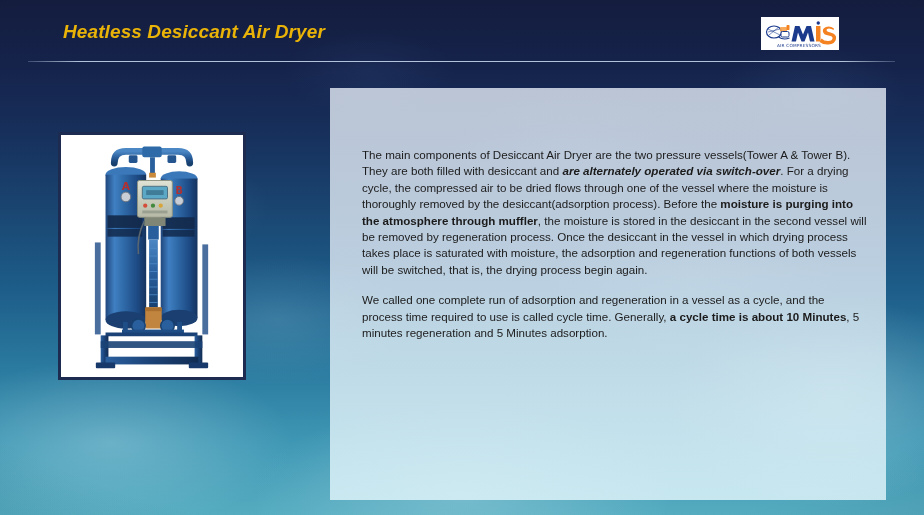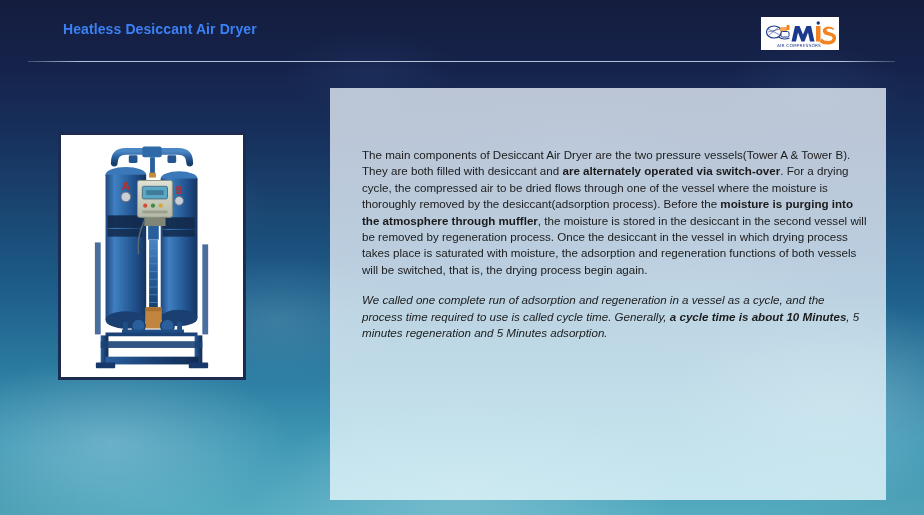--- a/index.html
+++ b/index.html
@@ -59,25 +59,26 @@
 
   
   .header-band {
     position: absolute;
     left: 0; top: 0;
     width: 924px; height: 62px;
   }
   .slide-title {
     position: absolute;
     left: 63px; top: 21px;
-    font-size: 14px;
+    font-size: 19px;
     font-weight: bold;
-    color: #3b82f6;
+    color: #eab308;
     letter-spacing: 0.1px;
     white-space: nowrap;
+    font-style: italic;
   }
   .title-divider {
     position: absolute;
     left: 28px; top: 61px;
     width: 867px; height: 1px;
     background: linear-gradient(90deg, rgba(186,203,226,0.25) 0%, rgba(186,203,226,0.95) 6%, rgba(186,203,226,0.95) 94%, rgba(186,203,226,0.25) 100%);
   }
 
   
   .logo-box {
@@ -121,24 +122,24 @@
     left: 32px; top: 59px;
     width: 506px;
   }
   .para {
     font-size: 11.6px;
     line-height: 16.4px;
     color: #1b1b1b;
     text-align: left;
     margin: 0 0 14px 0;
   }
-  .para:last-child { margin-bottom: 8px; font-style: italic; }
+  .para:last-child { margin-bottom: 8px; }
   .u  { }
   .b  { font-weight: bold; }
-  .bi { font-weight: bold; }
+  .bi { font-weight: bold; font-style: italic; }
 </style>
 </head>
 <body>
 
 <div class="slide">
 
   <div class="bg-base"></div>
   <div class="bg-clouds"></div>
   <div class="bg-vignette"></div>
 

